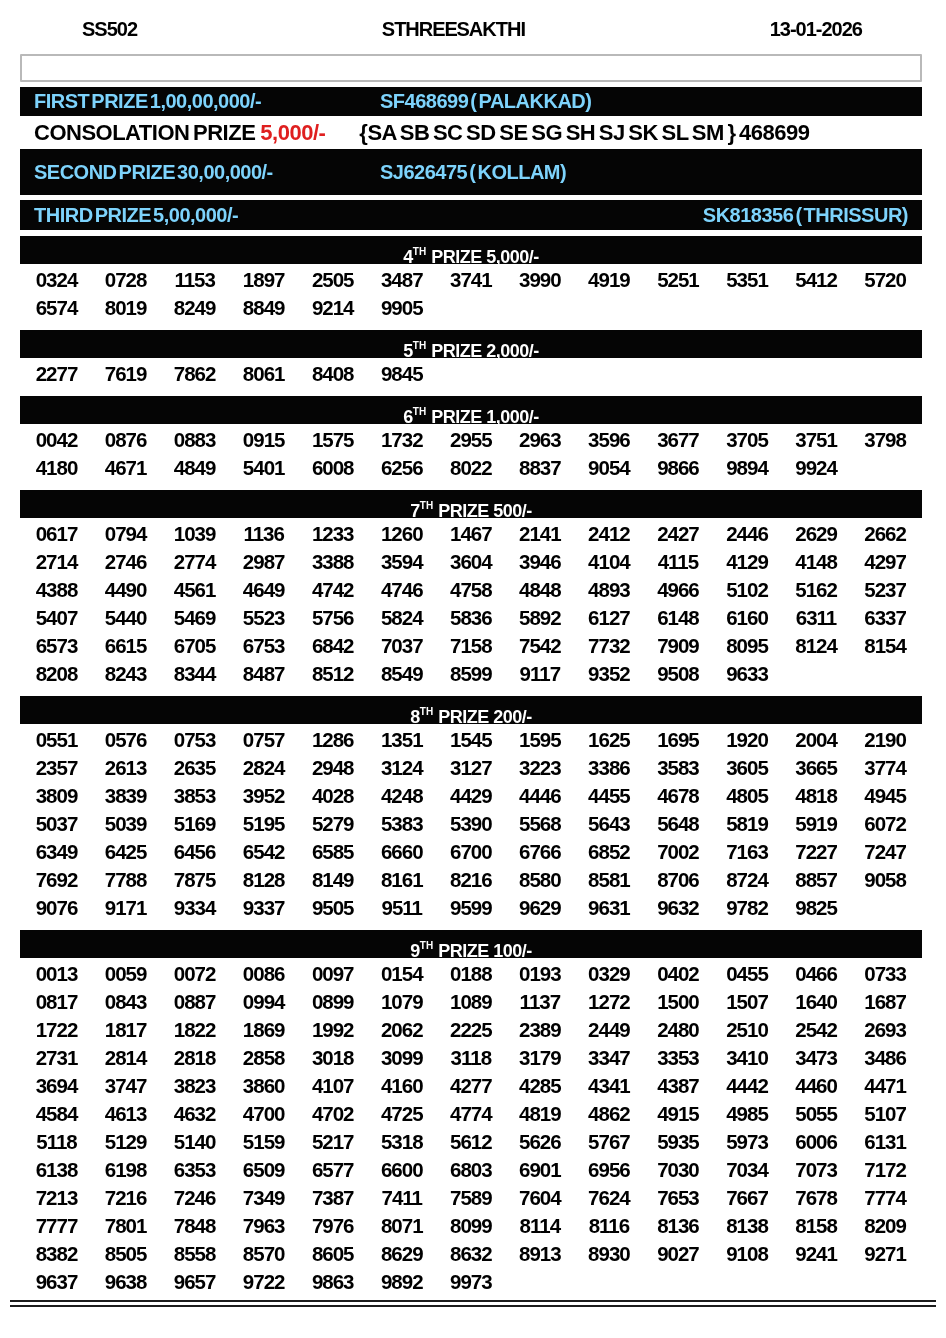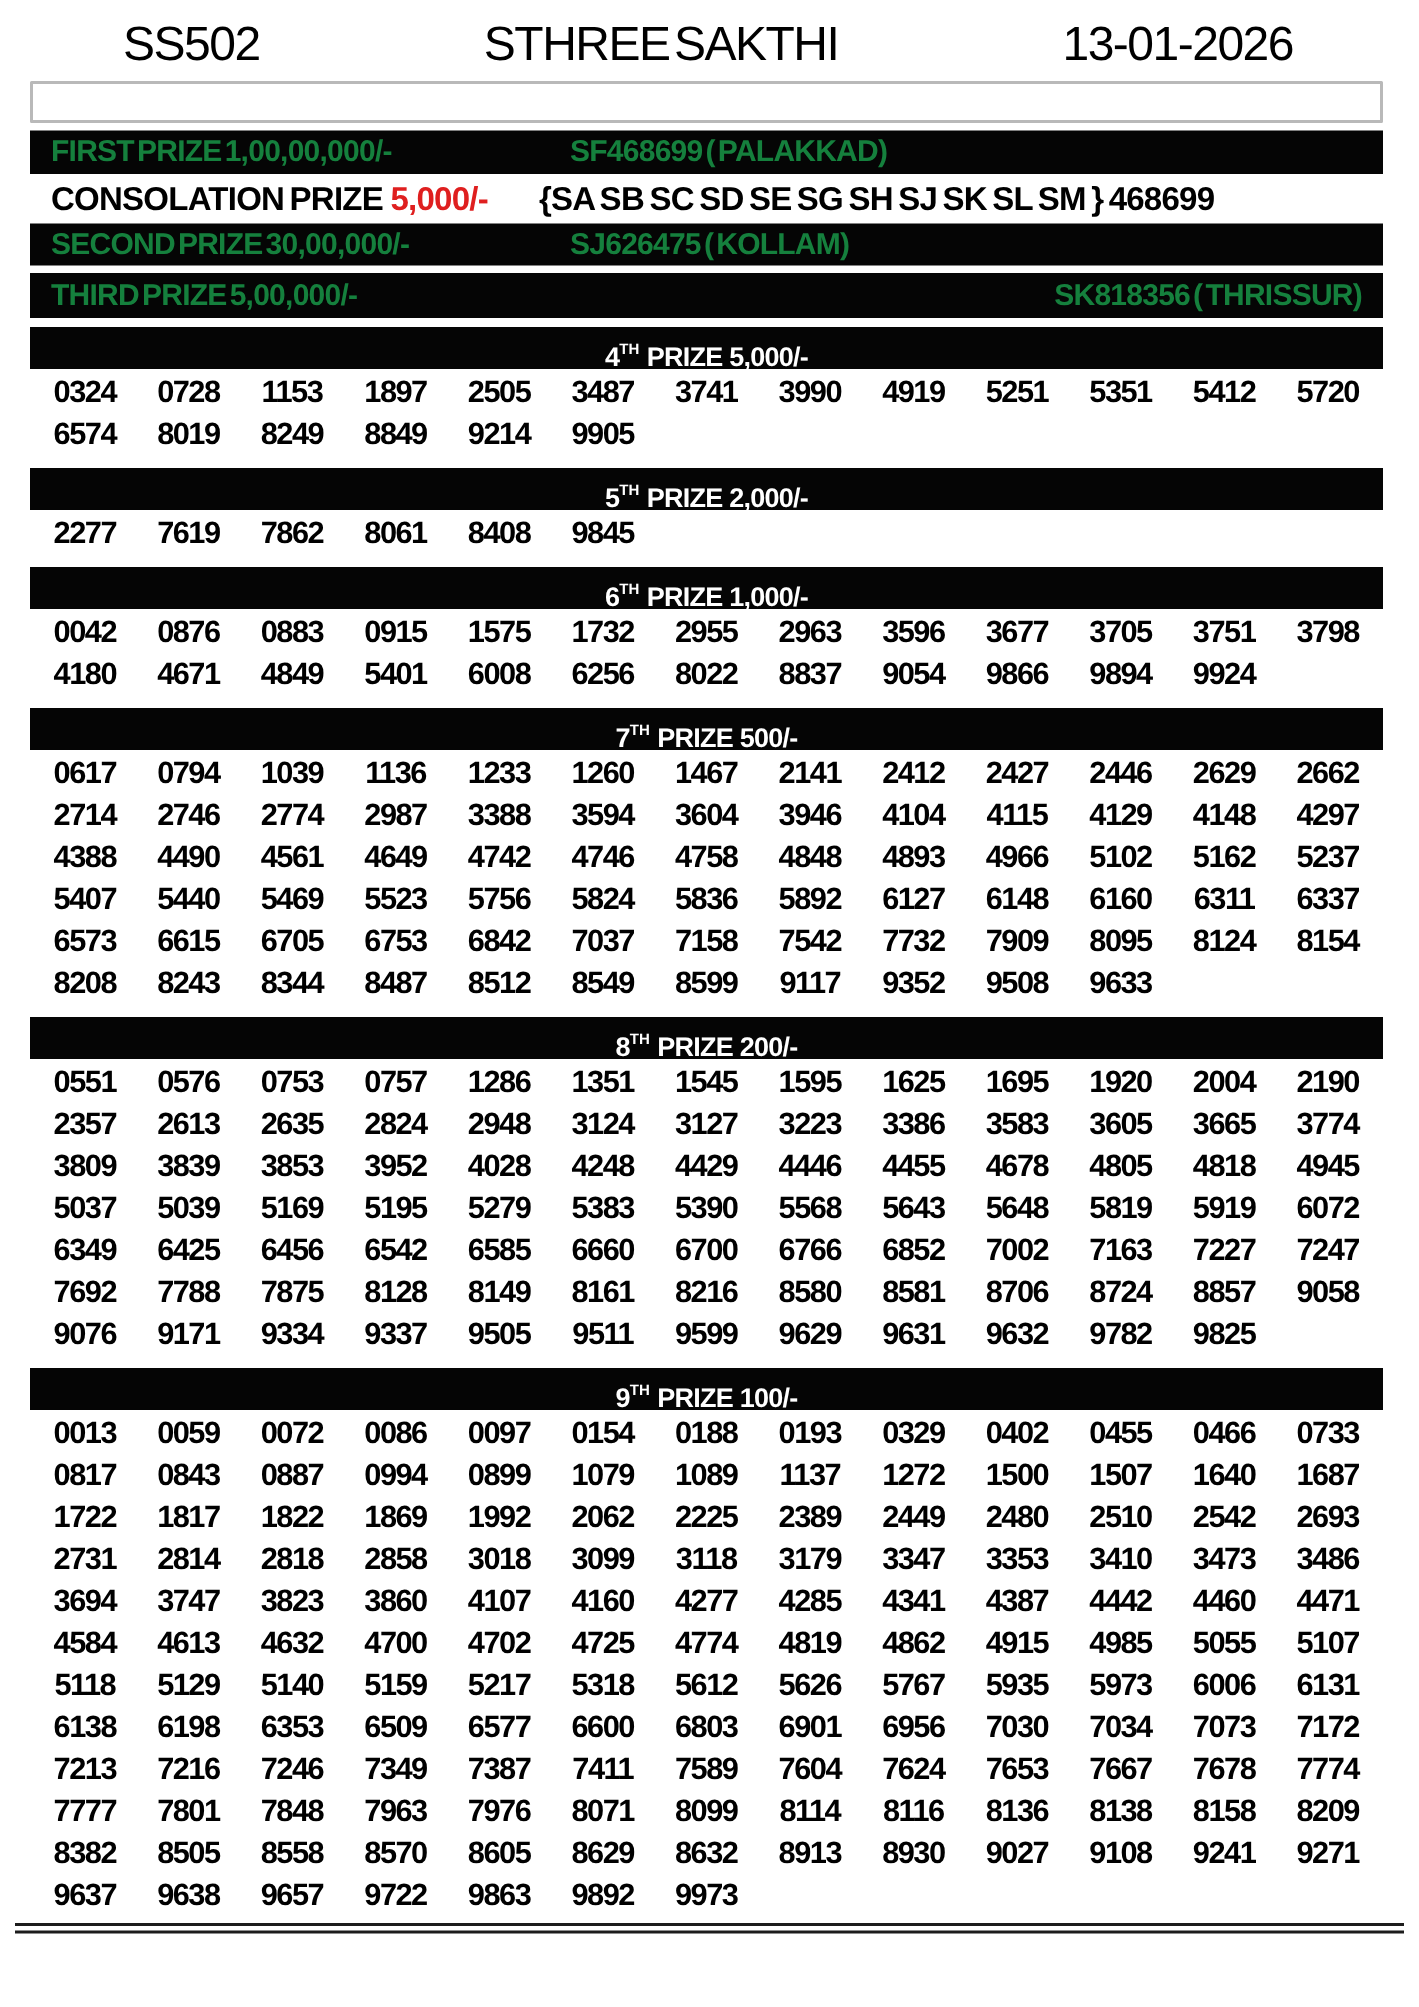--- a/index.html
+++ b/index.html
@@ -7,37 +7,37 @@
     width:946px;height:1338px;overflow:hidden;background:#ffffff;
     font-family:"Liberation Sans",sans-serif;color:#000;
   }
   .page{padding:0 24px 0 20px;}
   
   .hdr{
     display:flex;justify-content:space-between;align-items:center;
     padding:10px 60px 2px 62px;height:38px;
   }
   .hdr span{
-    font-size:32px;font-weight:400;letter-spacing:-1px;word-spacing:-5px;
+    font-size:20px;font-weight:700;letter-spacing:-1px;word-spacing:-5px;
     white-space:nowrap;
   }
   
   .blank-strip{
     margin:4px 0 5px 0;height:24px;background:#fff;
     border:2px solid #b9b9b9;border-radius:1px;
   }
   
   .bar{
-    background:#050505;color:#15803d;height:29px;margin-bottom:4px;
+    background:#050505;color:#7dd3fc;height:29px;margin-bottom:4px;
     display:flex;align-items:center;padding:0 14px;
     font-size:20px;font-weight:700;letter-spacing:-0.5px;word-spacing:-3px;
     white-space:nowrap;
   }
   .bar .lbl{width:346px;flex:none;}
-  .bar.second{margin-top:1px;height:28px;}
+  .bar.second{margin-top:1px;height:46px;}
   .bar.third{margin-top:5px;height:30px;margin-bottom:1px;justify-content:space-between;}
   
   .consolation{
     display:flex;align-items:center;height:26px;margin-bottom:3px;
     padding:0 14px;font-size:22px;font-weight:700;
     letter-spacing:-0.5px;word-spacing:-2px;white-space:nowrap;
   }
   .consolation .amt{color:#df1f1f;margin:0 8px 0 5px;}
   .consolation .series{margin-left:26px;}
   

